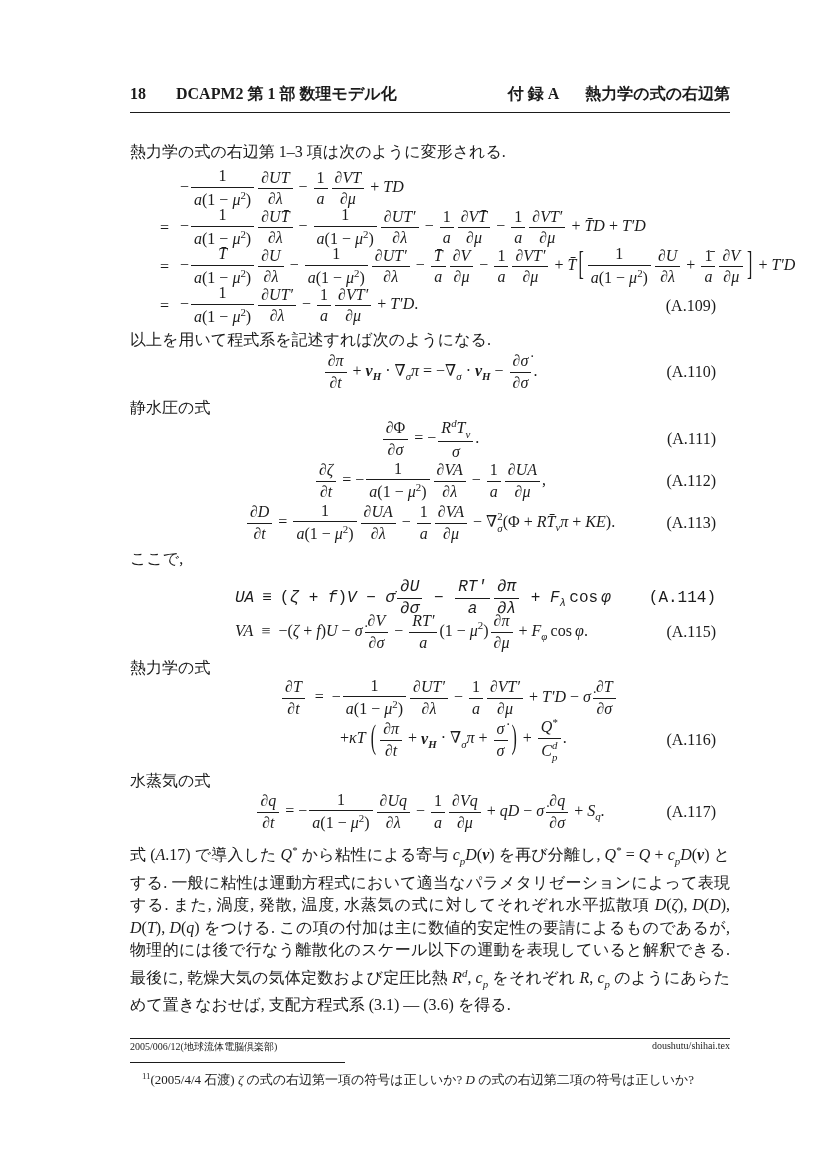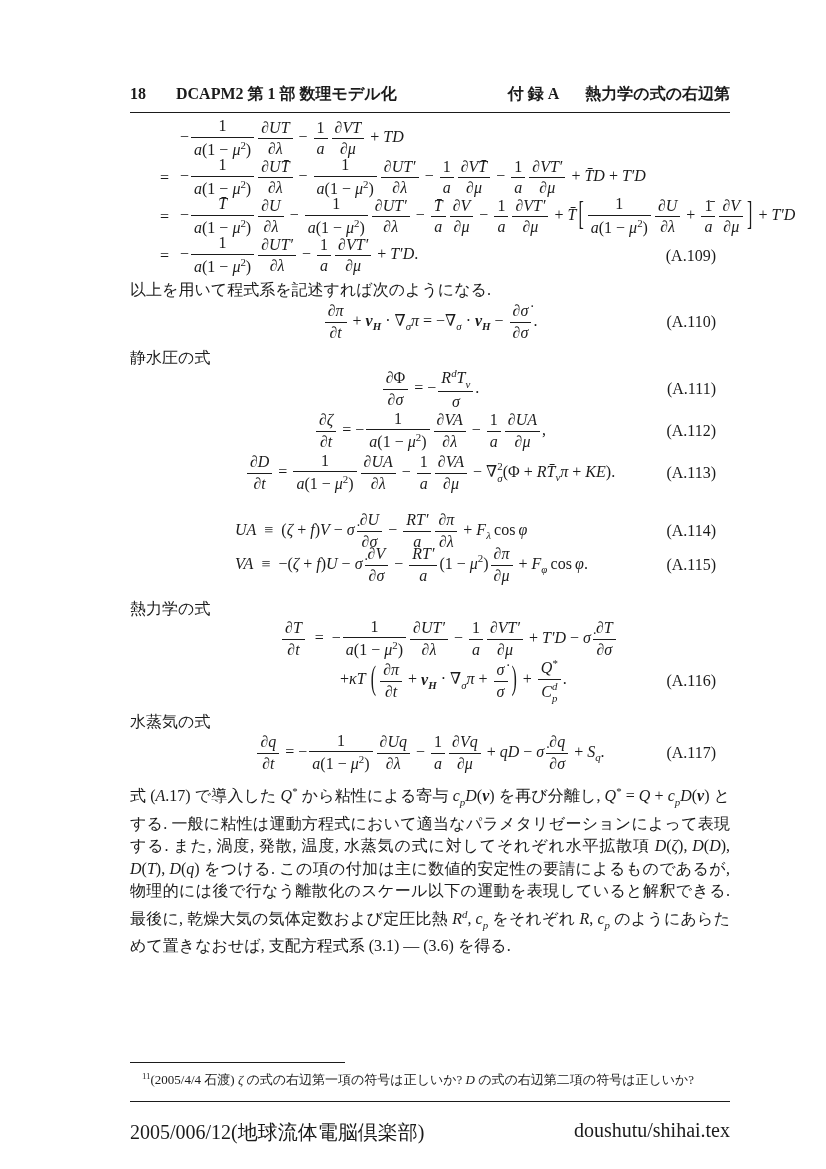--- a/index.html
+++ b/index.html
@@ -55,41 +55,42 @@
   .rm { font-style: normal; }
   .scr { font-style: italic; }
 
   .para { margin-top: 6px; line-height: 22.4px; text-align: justify; white-space: normal; }
 
   
   .footnote { position: absolute; left: 130px; top: 1062px; width: 600px; }
   .fnrule { width: 215px; border-top: 1px solid #1b1b1b; }
   .fntext { margin-top: 5px; padding-left: 12px; font-size: 13px; line-height: 17px; }
   .pagefooter {
-    position: absolute; left: 130px; top: 1101px; width: 600px;
-    border-top: 1px solid #1b1b1b; padding-top: 17px;
+    position: absolute; left: 130px; top: 1038px; width: 600px;
+    border-top: 1px solid #1b1b1b; padding-top: 1px;
     display: flex; justify-content: space-between;
-    font-size: 20px;
+    font-size: 10px;
   }
 </style>
 </head>
 <body>
 
 <div class="page">
   <div class="col">
 
     <div class="header">
       <div>
         <span class="pn">18</span><span>DCAPM2 第 1 部 数理モデル化</span>
       </div>
       <div>
         <span>付 録 A</span><span class="ht2">熱力学の式の右辺第</span>
       </div>
     </div>
 
+    <p class="intro">熱力学の式の右辺第 1–3 項は次のように変形される.</p>
 
     <div class="deriv">
       <div class="eq drow">
         <span class="drel"></span>
         <span>−<span class="fr"><span class="nu">1</span><span class="de"><i>a</i>(1 − <i>μ</i><sup>2</sup>)</span></span><span class="fr"><span class="nu"><i>∂</i><i>U</i><i>T</i></span><span class="de"><i>∂</i><i>λ</i></span></span> − <span class="fr"><span class="nu">1</span><span class="de"><i>a</i></span></span><span class="fr"><span class="nu"><i>∂</i><i>V</i><i>T</i></span><span class="de"><i>∂</i><i>μ</i></span></span> + <i>T</i><i>D</i></span>
       </div>
       <div class="eq drow">
         <span class="drel">=</span>
         <span>−<span class="fr"><span class="nu">1</span><span class="de"><i>a</i>(1 − <i>μ</i><sup>2</sup>)</span></span><span class="fr"><span class="nu"><i>∂</i><i>U</i><i>T̄</i></span><span class="de"><i>∂</i><i>λ</i></span></span> − <span class="fr"><span class="nu">1</span><span class="de"><i>a</i>(1 − <i>μ</i><sup>2</sup>)</span></span><span class="fr"><span class="nu"><i>∂</i><i>U</i><i>T′</i></span><span class="de"><i>∂</i><i>λ</i></span></span> − <span class="fr"><span class="nu">1</span><span class="de"><i>a</i></span></span><span class="fr"><span class="nu"><i>∂</i><i>V</i><i>T̄</i></span><span class="de"><i>∂</i><i>μ</i></span></span> − <span class="fr"><span class="nu">1</span><span class="de"><i>a</i></span></span><span class="fr"><span class="nu"><i>∂</i><i>V</i><i>T′</i></span><span class="de"><i>∂</i><i>μ</i></span></span> + <i>T̄</i><i>D</i> + <i>T′</i><i>D</i></span>
       </div>
@@ -122,30 +123,31 @@
       <span class="num">(A.112)</span>
     </div>
     <div class="eq disp">
       <span><span class="fr"><span class="nu"><i>∂</i><i>D</i></span><span class="de"><i>∂</i><i>t</i></span></span> = <span class="fr"><span class="nu">1</span><span class="de"><i>a</i>(1 − <i>μ</i><sup>2</sup>)</span></span><span class="fr"><span class="nu"><i>∂</i><i>U</i><i>A</i></span><span class="de"><i>∂</i><i>λ</i></span></span> − <span class="fr"><span class="nu">1</span><span class="de"><i>a</i></span></span><span class="fr"><span class="nu"><i>∂</i><i>V</i><i>A</i></span><span class="de"><i>∂</i><i>μ</i></span></span> − ∇<span class="ss">
             <span class="up">2</span>
             <span class="dn"><i>σ</i></span>
           </span>(Φ + <i>R</i><i>T̄</i><sub><i>v</i></sub><i>π</i> + <i>K</i><i>E</i>).</span>
       <span class="num">(A.113)</span>
     </div>
 
-    <div class="eq arow" style="margin-top:20px;">
+    <div class="lbl">ここで,</div>
+    <div class="eq arow" style="margin-top:12px;font-family:Liberation Mono, monospace;">
       <span><i>U</i><i>A</i> ≡ (<i>ζ</i> + <i>f</i>)<i>V</i> − <i>σ̇</i><span class="fr"><span class="nu"><i>∂</i><i>U</i></span><span class="de"><i>∂</i><i>σ</i></span></span> − <span class="fr"><span class="nu"><i>R</i><i>T′</i></span><span class="de"><i>a</i></span></span><span class="fr"><span class="nu"><i>∂</i><i>π</i></span><span class="de"><i>∂</i><i>λ</i></span></span> + <i>F</i><sub><i>λ</i></sub> <span class="rm">cos</span> <i>φ</i></span>
       <span class="num">(A.114)</span>
     </div>
     <div class="eq arow">
       <span><i>V</i><i>A</i> ≡ −(<i>ζ</i> + <i>f</i>)<i>U</i> − <i>σ̇</i><span class="fr"><span class="nu"><i>∂</i><i>V</i></span><span class="de"><i>∂</i><i>σ</i></span></span> − <span class="fr"><span class="nu"><i>R</i><i>T′</i></span><span class="de"><i>a</i></span></span>(1 − <i>μ</i><sup>2</sup>)<span class="fr"><span class="nu"><i>∂</i><i>π</i></span><span class="de"><i>∂</i><i>μ</i></span></span> + <i>F</i><sub><i>φ</i></sub> <span class="rm">cos</span> <i>φ</i>.</span>
       <span class="num">(A.115)</span>
     </div>
 
-    <div class="lbl" style="margin-top:16px;">熱力学の式</div>
+    <div class="lbl" style="margin-top:8px;">熱力学の式</div>
     <div>
       <div class="eq t1">
         <span><span class="fr"><span class="nu"><i>∂</i><i>T</i></span><span class="de"><i>∂</i><i>t</i></span></span> = −<span class="fr"><span class="nu">1</span><span class="de"><i>a</i>(1 − <i>μ</i><sup>2</sup>)</span></span><span class="fr"><span class="nu"><i>∂</i><i>U</i><i>T′</i></span><span class="de"><i>∂</i><i>λ</i></span></span> − <span class="fr"><span class="nu">1</span><span class="de"><i>a</i></span></span><span class="fr"><span class="nu"><i>∂</i><i>V</i><i>T′</i></span><span class="de"><i>∂</i><i>μ</i></span></span> + <i>T′</i><i>D</i> − <i>σ̇</i><span class="fr"><span class="nu"><i>∂</i><i>T</i></span><span class="de"><i>∂</i><i>σ</i></span></span></span>
       </div>
       <div class="eq t2">
         <span>+<i>κ</i><i>T</i> <span class="bigd">(</span><span class="fr"><span class="nu"><i>∂</i><i>π</i></span><span class="de"><i>∂</i><i>t</i></span></span> + <span class="bv"><i>v</i><sub><i>H</i></sub></span> · ∇<sub><i>σ</i></sub><i>π</i> + <span class="fr"><span class="nu"><i>σ̇</i></span><span class="de"><i>σ</i></span></span><span class="bigd">)</span> + <span class="fr"><span class="nu"><i>Q</i><sup>*</sup></span><span class="de"><i>C</i><span class="ss">
                   <span class="up"><i>d</i></span>
                   <span class="dn"><i>p</i></span>
                 </span></span></span>.</span>
         <span class="num">(A.116)</span>

